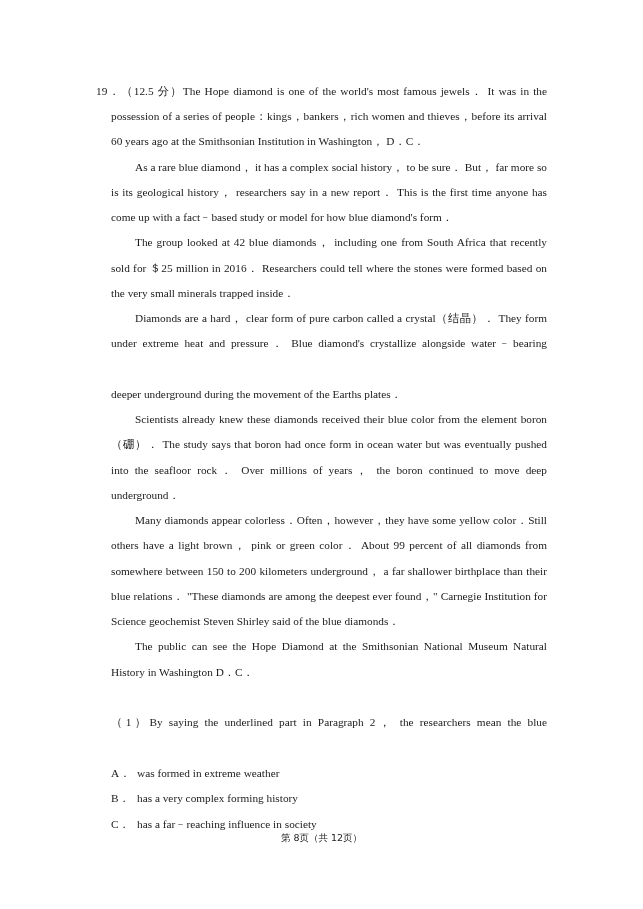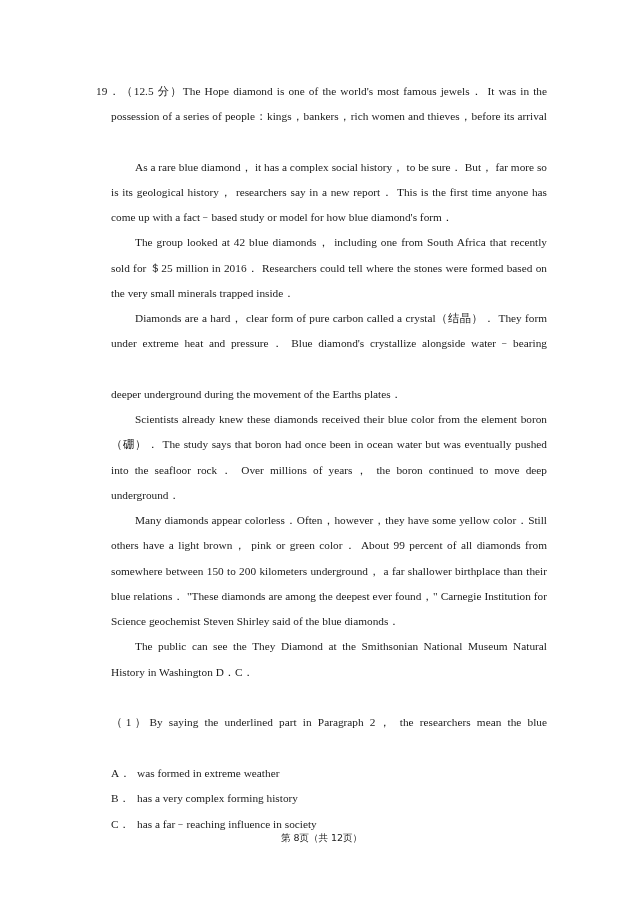--- a/index.html
+++ b/index.html
@@ -20,49 +20,50 @@
 </style>
 </head>
 <body>
 
 <div class="page">
 
   <div class="line first-q" style="top:84px">
     <span>19．</span><span>（12.5 分）</span><span>The Hope diamond is one of the world's most famous jewels．  It was in the</span>
   </div>
   <div class="line" style="top:109px">possession of a series of people：kings，bankers，rich women and thieves，before its arrival</div>
+  <div class="line last" style="top:134px">60 years ago at the Smithsonian Institution in Washington，  D．C．</div>
 
   <div class="line indent" style="top:160px">
     <span>As a rare blue diamond，  it has a complex social history，  to be sure．  But，</span> <span class="u">far more so</span>
   </div>
   <div class="line" style="top:185px">
     <span class="u">is its geological history</span><span>，   researchers say in a new report．  This is the first time anyone has</span>
   </div>
   <div class="line last" style="top:210px">come up with a fact﹣based study or model for how blue diamond's form．</div>
 
   <div class="line indent" style="top:235px">The group looked at 42 blue diamonds，   including one from South Africa that recently</div>
   <div class="line" style="top:261px">sold for ＄25 million in 2016．  Researchers could tell where the stones were formed based on</div>
   <div class="line last" style="top:286px">the very small minerals trapped inside．</div>
 
   <div class="line indent" style="top:311px">Diamonds are a hard，   clear form of pure carbon called a crystal（结晶）．  They form</div>
   <div class="line" style="top:336px">under extreme heat and pressure．  Blue diamond's crystallize alongside water﹣bearing</div>
   <div class="line last" style="top:387px">deeper underground during the movement of the Earths plates．</div>
 
   <div class="line indent" style="top:412px">Scientists already knew these diamonds received their blue color from the element boron</div>
-  <div class="line" style="top:437px">（硼）．  The study says that boron had once been in ocean water but was eventually pushed</div>
+  <div class="line" style="top:437px">（硼）．  The study says that boron had once form in ocean water but was eventually pushed</div>
   <div class="line" style="top:463px">into the seafloor rock．  Over millions of years，   the boron continued to move deep</div>
   <div class="line last" style="top:488px">underground．</div>
 
   <div class="line indent" style="top:513px">Many diamonds appear colorless．Often，however，they have some yellow color．Still</div>
   <div class="line" style="top:538px">others have a light brown，  pink or green color．  About 99 percent of all diamonds from</div>
   <div class="line" style="top:564px">somewhere between 150 to 200 kilometers underground，  a far shallower birthplace than their</div>
   <div class="line" style="top:589px">blue relations．  "These diamonds are among the deepest ever found，" Carnegie Institution for</div>
   <div class="line last" style="top:614px">Science geochemist Steven Shirley said of the blue diamonds．</div>
 
-  <div class="line indent" style="top:639px">The public can see the They Diamond at the Smithsonian National Museum Natural</div>
+  <div class="line indent" style="top:639px">The public can see the Hope Diamond at the Smithsonian National Museum Natural</div>
   <div class="line last" style="top:665px">History in Washington D．C．</div>
 
   <div class="line first-q" style="top:715px; left:111px; width:436px">（1）By saying the underlined part in Paragraph 2，   the researchers mean the blue</div>
 
   <div class="opt" style="top:766px">
     <span class="letter">A．</span><span>was formed in extreme weather</span>
   </div>
   <div class="opt" style="top:791px">
     <span class="letter">B．</span><span>has a very complex forming history</span>
   </div>

